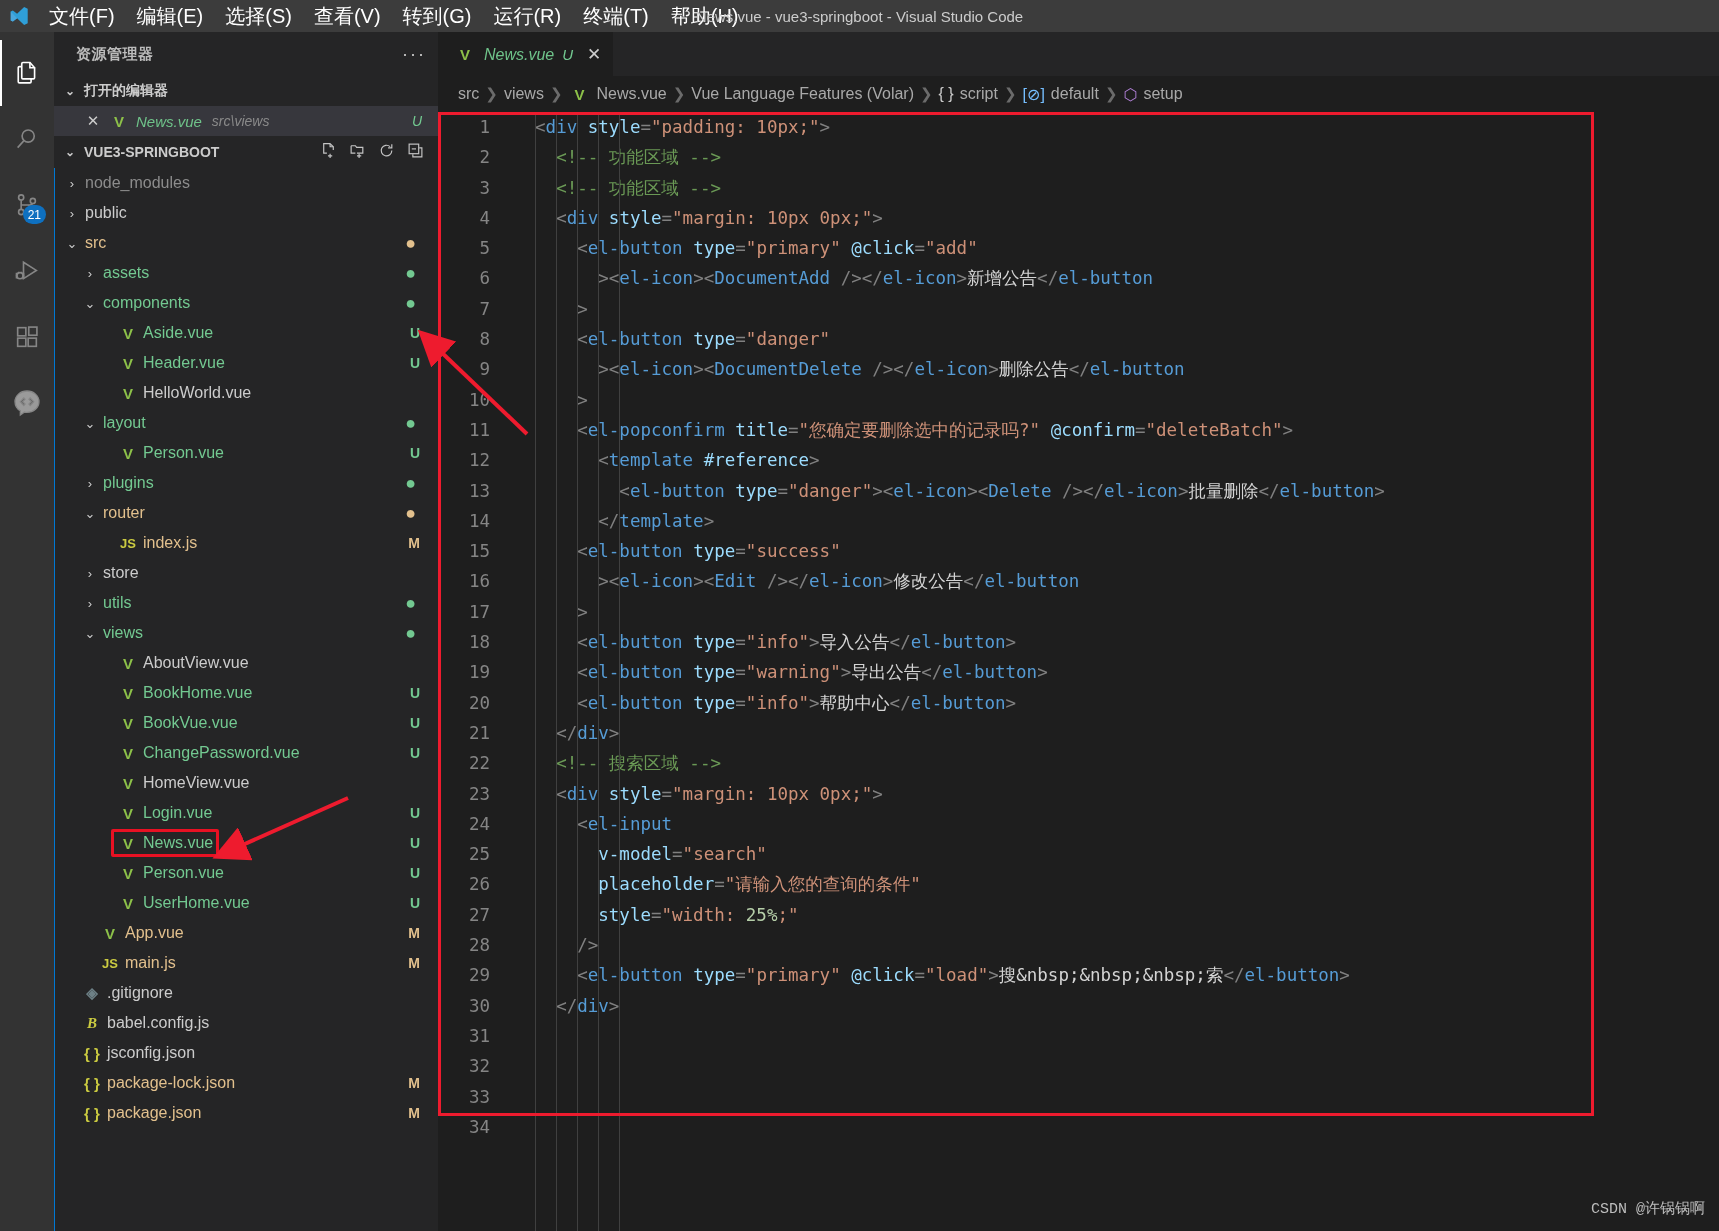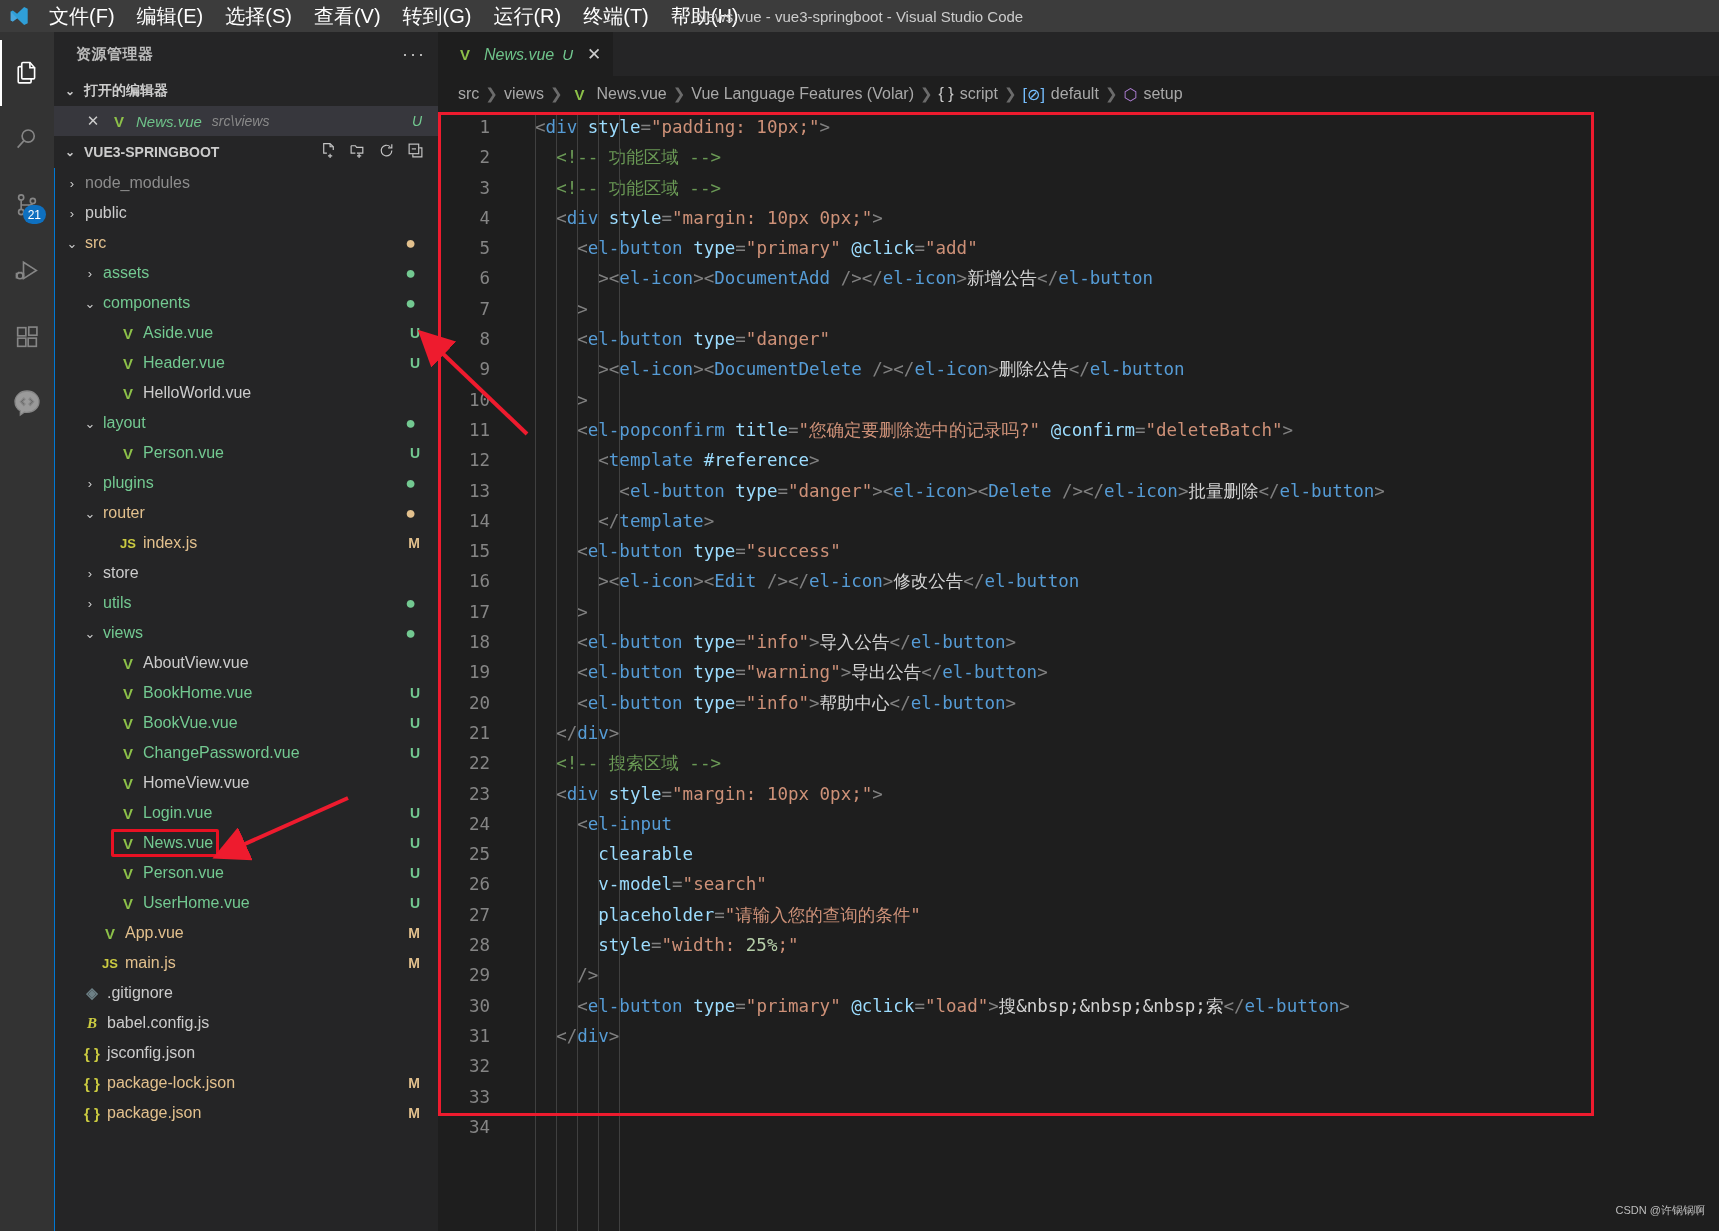--- a/index.html
+++ b/index.html
@@ -175,21 +175,21 @@
   .indent-guide {
     position: absolute; top: 0; bottom: 0; width: 1px; background: #404040;
   }
 
   
   .code-redbox {
     position: absolute; border: 3px solid #ee1b2e; pointer-events: none;
   }
   .watermark {
     position: absolute; right: 14px; bottom: 6px;
-    color: #bdbdbd; font-size: 11px; font-family: Liberation Sans, sans-serif;
+    color: #bdbdbd; font-size: 15px; font-family: Liberation Mono, monospace;
   }
   .arrow-svg { position: absolute; left: 0; top: 0; pointer-events: none; }
 </style>
 </head>
 <body>
 
 <div class="titlebar">
   <div class="vs-logo">
     <svg width="22" height="22" viewBox="0 0 24 24">
       <path d="M17.6 2.3 9.9 9.6 5.3 6.1 3 7.2v9.6l2.3 1.1 4.6-3.5 7.7 7.3L21.5 20V4z" fill="#2f9fd8"></path>
@@ -582,21 +582,20 @@
           <div class="cl"><span class="t-brk">      &lt;</span><span class="t-tag">el-button</span><span class="t-text"> </span><span class="t-attr">type</span><span class="t-brk">=</span><span class="t-str">"success"</span></div>
           <div class="cl"><span class="t-brk">        &gt;&lt;</span><span class="t-tag">el-icon</span><span class="t-brk">&gt;&lt;</span><span class="t-tag">Edit</span><span class="t-brk"> /&gt;&lt;/</span><span class="t-tag">el-icon</span><span class="t-brk">&gt;</span><span class="t-text">修改公告</span><span class="t-brk">&lt;/</span><span class="t-tag">el-button</span></div>
           <div class="cl"><span class="t-brk">      &gt;</span></div>
           <div class="cl"><span class="t-brk">      &lt;</span><span class="t-tag">el-button</span><span class="t-text"> </span><span class="t-attr">type</span><span class="t-brk">=</span><span class="t-str">"info"</span><span class="t-brk">&gt;</span><span class="t-text">导入公告</span><span class="t-brk">&lt;/</span><span class="t-tag">el-button</span><span class="t-brk">&gt;</span></div>
           <div class="cl"><span class="t-brk">      &lt;</span><span class="t-tag">el-button</span><span class="t-text"> </span><span class="t-attr">type</span><span class="t-brk">=</span><span class="t-str">"warning"</span><span class="t-brk">&gt;</span><span class="t-text">导出公告</span><span class="t-brk">&lt;/</span><span class="t-tag">el-button</span><span class="t-brk">&gt;</span></div>
           <div class="cl"><span class="t-brk">      &lt;</span><span class="t-tag">el-button</span><span class="t-text"> </span><span class="t-attr">type</span><span class="t-brk">=</span><span class="t-str">"info"</span><span class="t-brk">&gt;</span><span class="t-text">帮助中心</span><span class="t-brk">&lt;/</span><span class="t-tag">el-button</span><span class="t-brk">&gt;</span></div>
           <div class="cl"><span class="t-brk">    &lt;/</span><span class="t-tag">div</span><span class="t-brk">&gt;</span></div>
           <div class="cl"><span class="t-cmt">    &lt;!-- 搜索区域 --&gt;</span></div>
           <div class="cl"><span class="t-brk">    &lt;</span><span class="t-tag">div</span><span class="t-text"> </span><span class="t-attr">style</span><span class="t-brk">=</span><span class="t-str">"margin: 10px 0px;"</span><span class="t-brk">&gt;</span></div>
           <div class="cl"><span class="t-brk">      &lt;</span><span class="t-tag">el-input</span></div>
-          <div class="cl"><span class="t-attr">        clearable</span></div>
           <div class="cl"><span class="t-attr">        v-model</span><span class="t-brk">=</span><span class="t-str">"search"</span></div>
           <div class="cl"><span class="t-attr">        placeholder</span><span class="t-brk">=</span><span class="t-str">"请输入您的查询的条件"</span></div>
           <div class="cl"><span class="t-attr">        style</span><span class="t-brk">=</span><span class="t-str">"width: </span><span class="t-num">25%</span><span class="t-str">;"</span></div>
           <div class="cl"><span class="t-brk">      /&gt;</span></div>
           <div class="cl"><span class="t-brk">      &lt;</span><span class="t-tag">el-button</span><span class="t-text"> </span><span class="t-attr">type</span><span class="t-brk">=</span><span class="t-str">"primary"</span><span class="t-text"> </span><span class="t-attr">@click</span><span class="t-brk">=</span><span class="t-str">"load"</span><span class="t-brk">&gt;</span><span class="t-text">搜&amp;nbsp;&amp;nbsp;&amp;nbsp;索</span><span class="t-brk">&lt;/</span><span class="t-tag">el-button</span><span class="t-brk">&gt;</span></div>
           <div class="cl"><span class="t-brk">    &lt;/</span><span class="t-tag">div</span><span class="t-brk">&gt;</span></div>
           <div class="cl"></div>
           <div class="indent-guide" style="left: 31px;"></div>
           <div class="indent-guide" style="left: 52px;"></div>
           <div class="indent-guide" style="left: 73px;"></div>

